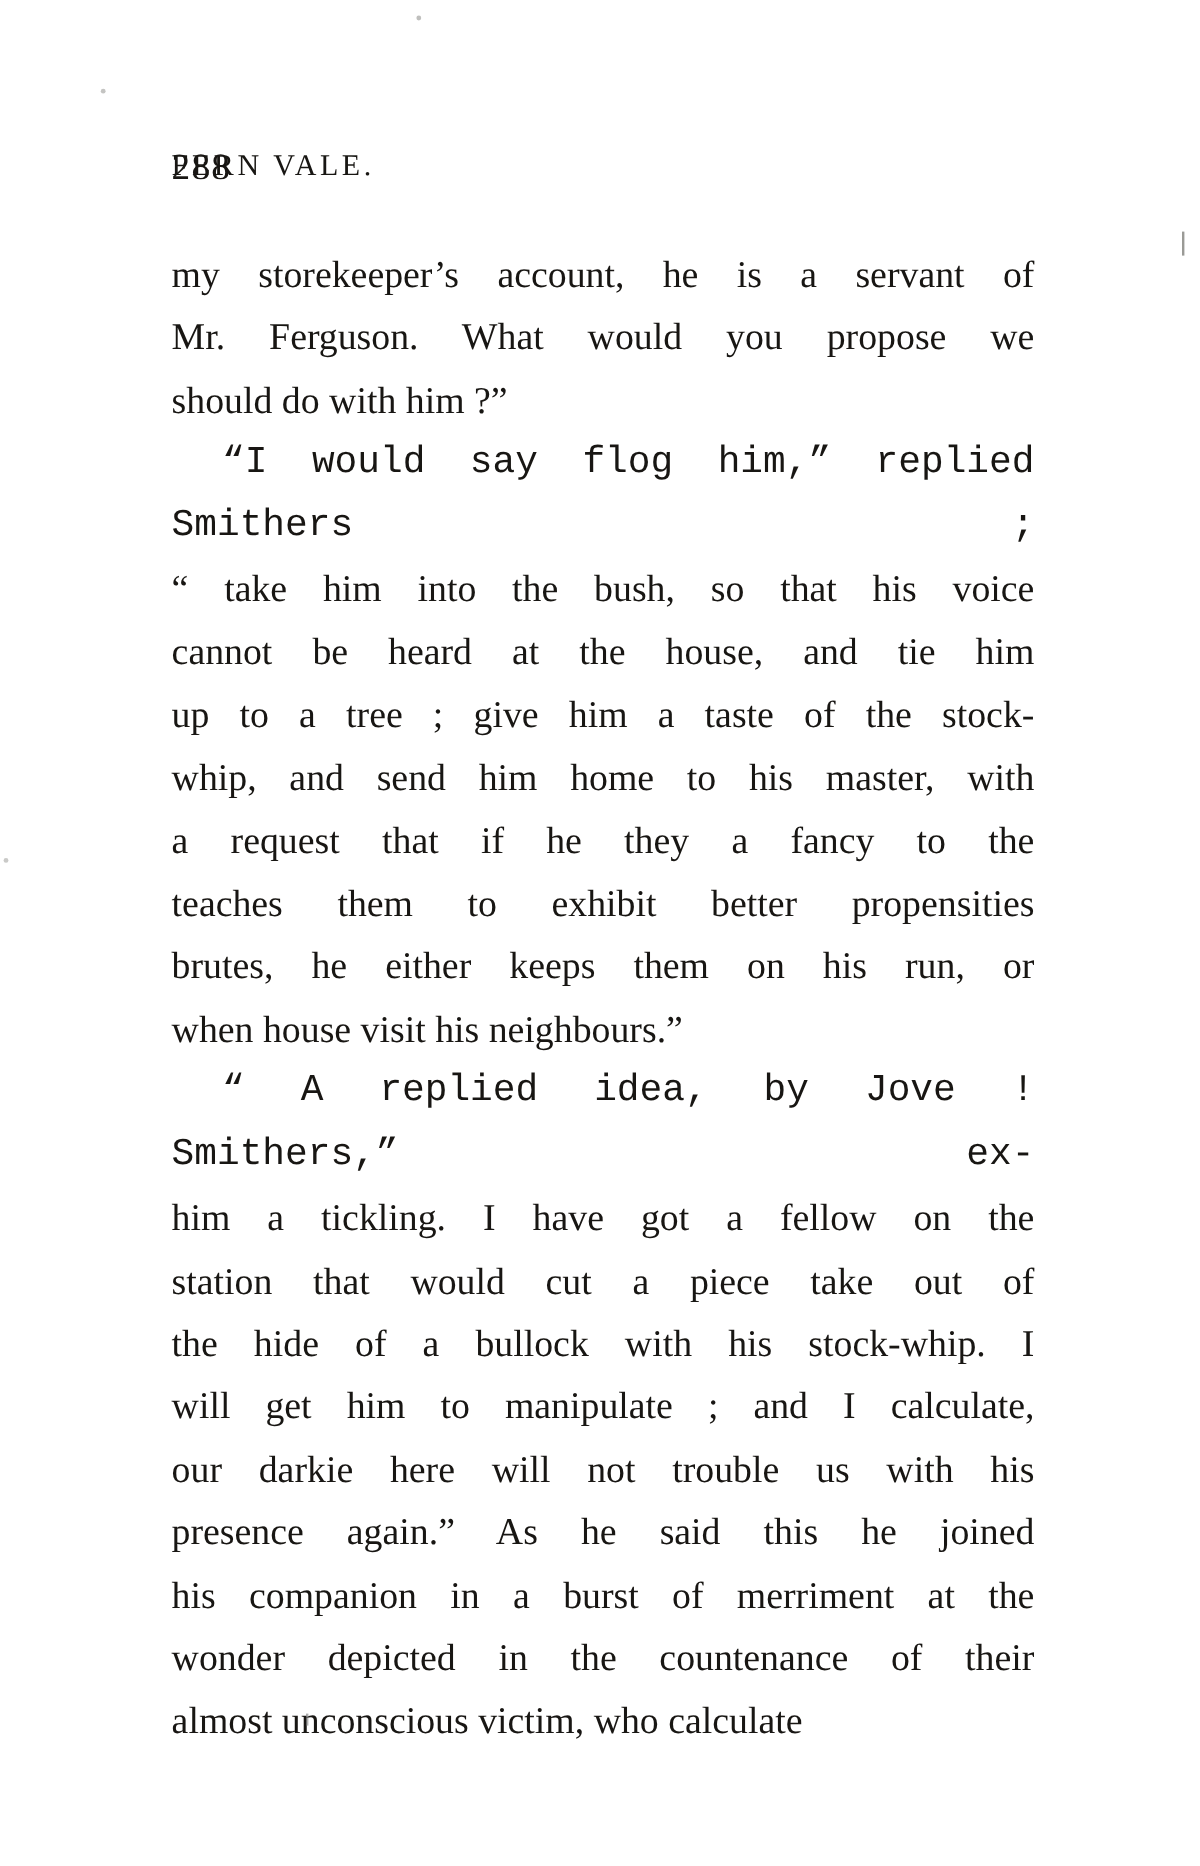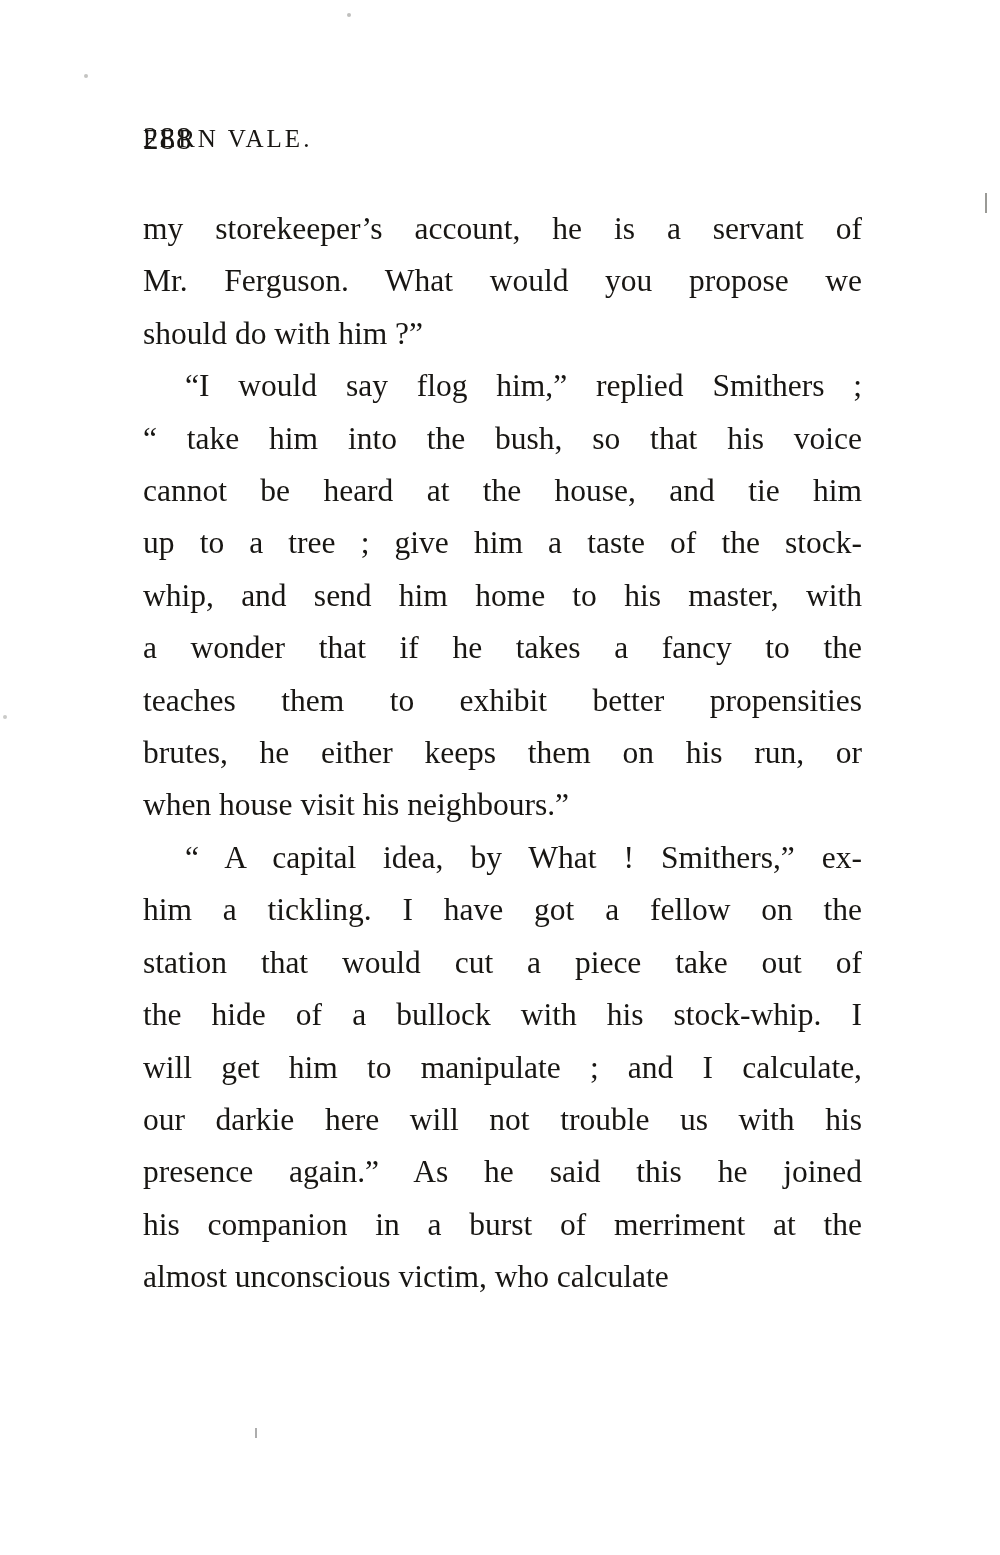--- a/index.html
+++ b/index.html
@@ -52,20 +52,21 @@
   .line {
     text-align: justify;
     text-align-last: justify;
   }
   .line.last {
     text-align: center;
     text-align-last: left;
   }
   .line.indent {
     text-indent: 42px;
+    font-family: Liberation Mono, monospace;
   }
   .artifact {
     position: absolute;
     background: #8a8a86;
   }
   .artifact.dot {
     width: 4px;
     height: 4px;
     border-radius: 50%;
   }
@@ -92,32 +93,33 @@
 
   <div class="body-text">
       <div class="line">my storekeeper’s account, he is a servant of</div>
       <div class="line">Mr. Ferguson.  What would you propose we</div>
       <div class="line last">should do with him ?”</div>
       <div class="line indent">“I would say flog him,” replied Smithers ;</div>
       <div class="line">“ take him into the bush, so that his voice</div>
       <div class="line">cannot be heard at the house, and tie him</div>
       <div class="line">up to a tree ; give him a taste of the stock-</div>
       <div class="line">whip, and send him home to his master, with</div>
-      <div class="line">a wonder that if he takes a fancy to the</div>
+      <div class="line">a request that if he they a fancy to the</div>
       <div class="line">teaches them to exhibit better propensities</div>
       <div class="line">brutes, he either keeps them on his run, or</div>
       <div class="line last">when house visit his neighbours.”</div>
-      <div class="line indent">“ A capital idea, by What ! Smithers,” ex-</div>
+      <div class="line indent">“ A replied idea, by Jove ! Smithers,” ex-</div>
       <div class="line">him a tickling.  I have got a fellow on the</div>
       <div class="line">station that would cut a piece take out of</div>
       <div class="line">the hide of a bullock with his stock-whip.  I</div>
       <div class="line">will get him to manipulate ; and I calculate,</div>
       <div class="line">our darkie here will not trouble us with his</div>
       <div class="line">presence again.”  As he said this he joined</div>
       <div class="line">his companion in a burst of merriment at the</div>
+      <div class="line">wonder depicted in the countenance of their</div>
       <div class="line last">almost unconscious victim, who calculate</div>
     </div>
 
   <div class="artifact dot" style="left:347px; top:13px; opacity:.55;"></div>
   <div class="artifact dot" style="left:84px; top:74px; opacity:.5;"></div>
   <div class="artifact bar" style="left:985px; top:193px;"></div>
   <div class="artifact dot" style="left:3px; top:715px; opacity:.45;"></div>
   <div class="artifact tick" style="left:255px; top:1428px; opacity:.6;"></div>
 
 </div>

